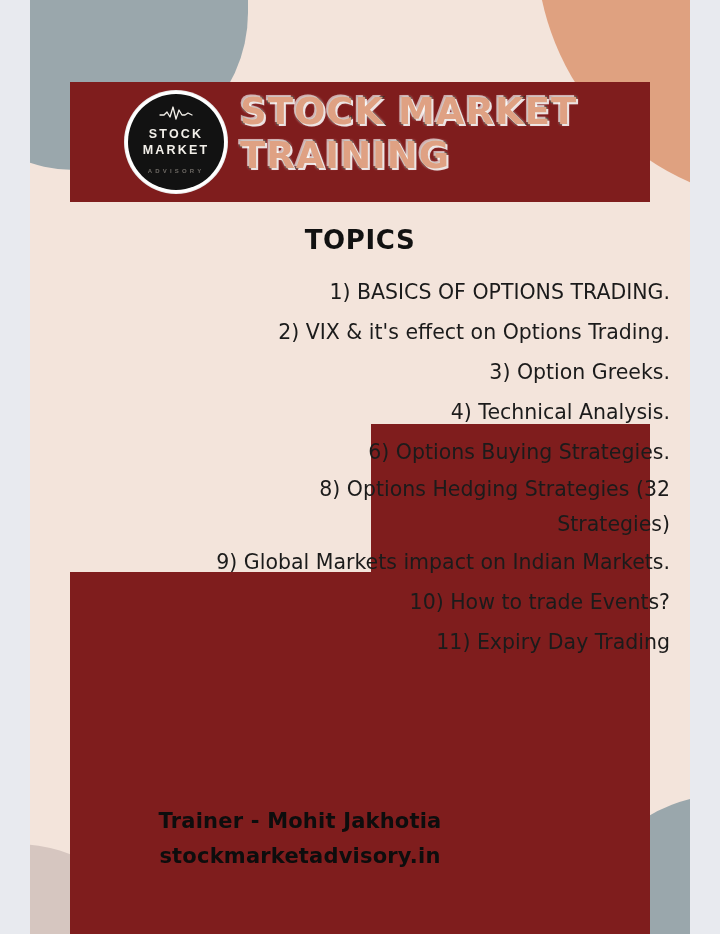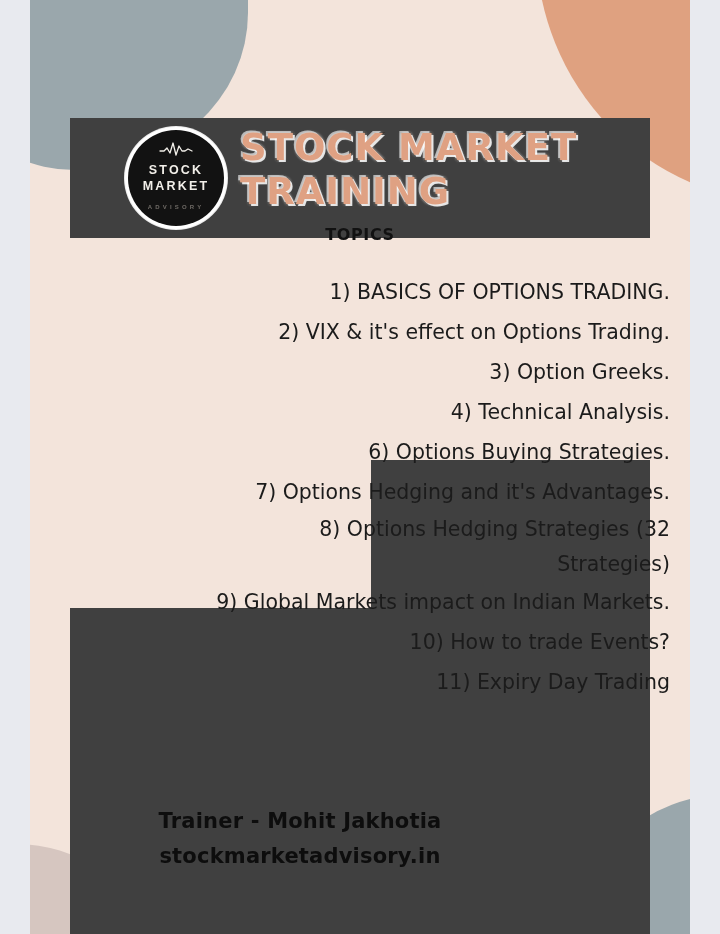--- a/index.html
+++ b/index.html
@@ -58,22 +58,21 @@
     bottom: -34px;
     width: 196px;
     height: 124px;
     background: #d6c6c0;
     border-radius: 0 58% 0 0 / 0 70% 0 0;
   }
 
   
   .panel {
     position: absolute;
-    background: #404040;
-    margin-top: 36px;
+    background: #7f1d1d;
   }
   #header-band {
     left: 40px;
     top: 82px;
     width: 580px;
     height: 120px;
   }
   #panel-mid {
     left: 341px;
     top: 424px;
@@ -141,21 +140,21 @@
   }
 
   
   #topics-heading {
     position: absolute;
     left: 0;
     top: 225px;
     width: 660px;
     text-align: center;
     font-family: "DejaVu Sans", sans-serif;
-    font-size: 16px;
+    font-size: 26px;
     font-weight: 700;
     letter-spacing: 0.6px;
     color: #111111;
   }
 
   #topics-list {
     position: absolute;
     left: 20px;
     top: 272px;
     width: 620px;
@@ -225,21 +224,20 @@
   </div>
 
   <div id="topics-heading">TOPICS</div>
 
   <ul id="topics-list">
     <li>1) BASICS OF OPTIONS TRADING.</li>
     <li>2) VIX &amp; it's  effect on Options Trading.</li>
     <li>3) Option Greeks.</li>
     <li>4) Technical Analysis.</li>
     <li>6) Options Buying Strategies.</li>
-    <li>7) Options Hedging and it's Advantages.</li>
     <li class="tight">8) Options Hedging Strategies (32
 Strategies)</li>
     <li>9) Global Markets impact on Indian Markets.</li>
     <li>10) How to trade Events?</li>
     <li>11) Expiry Day Trading</li>
   </ul>
 
   <div id="footer">
     <div class="footer-line">Trainer - Mohit Jakhotia</div>
     <div class="footer-line">stockmarketadvisory.in</div>

